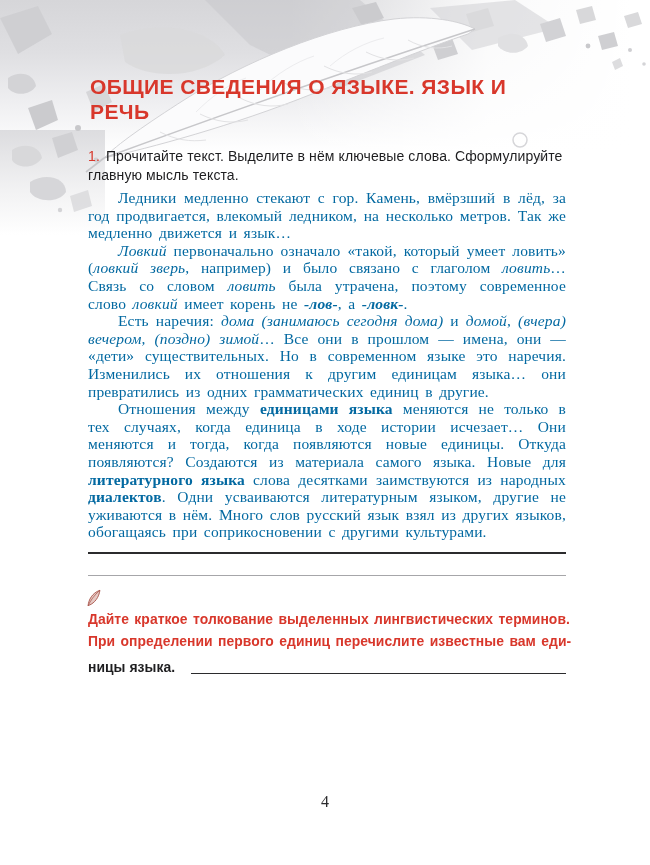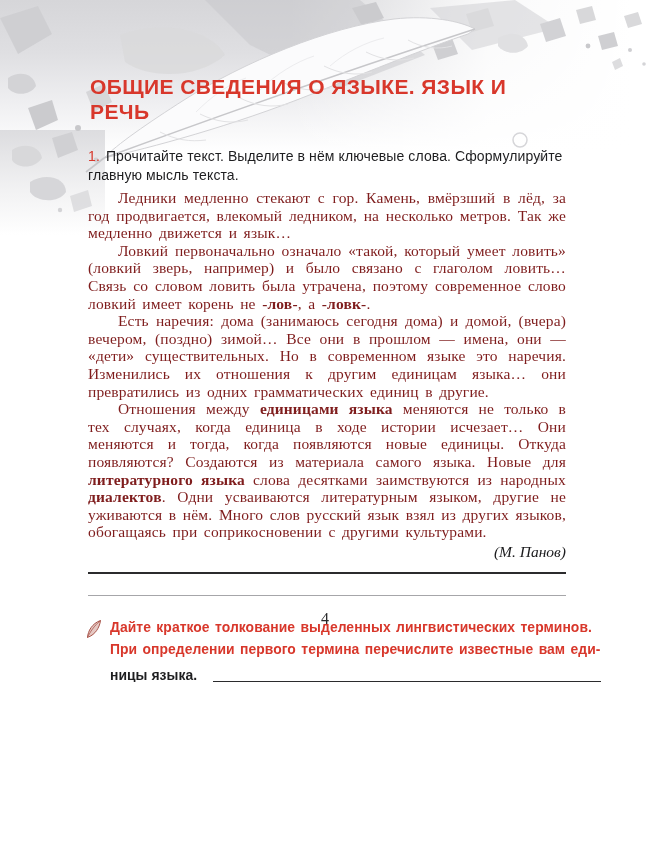--- a/index.html
+++ b/index.html
@@ -1,17 +1,17 @@
 <!DOCTYPE html>
 <html><head>
 <meta charset="utf-8">
 <style>
   html,body { margin:0; padding:0; background:#ffffff; }
   .page {
-    position:relative; width:650px; height:682px; overflow:hidden;
+    position:relative; width:650px; height:865px; overflow:hidden;
     background:#ffffff; font-family:"Liberation Sans", sans-serif;
   }
   
   .decor { position:absolute; top:0; left:0; width:650px; height:240px; z-index:0; pointer-events:none; }
   .decor-grad-main { position:absolute; top:0; left:0; width:650px; height:152px;
     background:linear-gradient(180deg,#d6d6d9 0%,#dfdfe2 35%,#f1f1f3 72%,#ffffff 100%); }
   .decor-grad-right { position:absolute; top:0; left:290px; right:0; height:152px;
     background:linear-gradient(90deg, rgba(255,255,255,0) 0%, rgba(255,255,255,0.88) 55%, #ffffff 95%); }
   .decor-grad-left { position:absolute; top:130px; left:0; width:105px; height:105px;
     background:linear-gradient(180deg, rgba(219,219,222,0.95) 0%, rgba(232,232,234,0.6) 55%, rgba(255,255,255,0) 100%); }
@@ -22,34 +22,34 @@
     margin:74px 0 0 2px; font-size:21px; font-weight:bold; letter-spacing:0.4px;
     color:#d8372b; line-height:25px;
   }
   .exercise {
     margin-top:23px; font-size:14px; font-weight:normal; line-height:19px;
     color:#1e1e20; letter-spacing:0.1px;
   }
   .exercise .num { color:#d8372b; padding-right:6px; }
   .body-text {
     margin-top:4px; font-family:"Liberation Serif", serif;
-    font-size:15.5px; line-height:17.6px; color:#7f1d1d;
+    font-size:15.5px; line-height:17.6px; color:#0369a1;
     text-align:justify; letter-spacing:0.15px; word-spacing:2.5px;
   }
   .body-text p { margin:0; text-indent:30px; }
-  .it { }
+  .it { font-style:italic; }
   .bd { font-weight:bold; }
   .attribution {
     margin-top:2px; text-align:right; font-family:"Liberation Serif", serif;
     font-size:15.5px; font-style:italic; color:#1b1b1d;
   }
   .rule-black { margin-top:11px; border-top:2px solid #2b2b2d; height:0; }
   .rule-gray  { margin-top:21px; border-top:1.5px solid #a6a6a9; height:0; }
   
-  .task { margin-top:20px; display:flex; }
+  .task { margin-top:10px; display:flex;flex-direction:column; }
   .task-icon { flex:0 0 20px; width:20px; height:22px; margin:2px 6px 0 -4px; }
   .task-text { flex:1; font-size:13.9px; font-weight:bold; line-height:22px; letter-spacing:0.05px; }
   .task-line { white-space:nowrap; color:#d8372b; word-spacing:1.5px; }
   .task-line3 { display:flex; color:#1e1e20; margin-top:4px; }
   .blank-line { flex:1; margin-left:16px; border-bottom:1.7px solid #2b2b2d; transform:translateY(-4px); }
   
   .page-num {
     position:absolute; left:0; right:0; bottom:54px; text-align:center; z-index:2;
     font-family:"Liberation Serif", serif; font-size:16px; color:#2b2b2d;
   }
@@ -121,33 +121,32 @@
       <span class="num">1.</span><span>Прочитайте текст. Выделите в нём ключевые слова. Сформулируйте главную мысль текста.</span>
     </div>
 
     <div class="body-text">
       <p><span>Ледники медленно стекают с гор. Камень, вмёрзший в лёд, за год продвигается, влекомый ледником, на несколько метров. Так же медленно движется и язык…</span></p>
       <p><span class="it">Ловкий</span><span> первоначально означало «такой, который умеет ловить» (</span><span class="it">ловкий зверь</span><span>, например) и было связано с глаголом </span><span class="it">ловить</span><span>… Связь со словом </span><span class="it">ловить</span><span> была утрачена, поэтому современное слово </span><span class="it">ловкий</span><span> имеет корень не </span><span class="it bd">-лов-</span><span>, а </span><span class="it bd">-ловк-</span><span>.</span></p>
       <p><span>Есть наречия: </span><span class="it">дома</span><span> </span><span class="it">(занимаюсь сегодня дома)</span><span> и </span><span class="it">домой</span><span>, </span><span class="it">(вчера) вечером, (поздно) зимой</span><span>… Все они в прошлом — имена, они — «дети» существительных. Но в современном языке это наречия. Изменились их отношения к другим единицам языка… они превратились из одних грамматических единиц в другие.</span></p>
       <p><span>Отношения между </span><span class="bd">единицами языка</span><span> меняются не только в тех случаях, когда единица в ходе истории исчезает… Они меняются и тогда, когда появляются новые единицы. Откуда появляются? Создаются из материала самого языка. Новые для </span><span class="bd">литературного языка</span><span> слова десятками заимствуются из народных </span><span class="bd">диалектов</span><span>. Одни усваиваются литературным языком, другие не уживаются в нём. Много слов русский язык взял из других языков, обогащаясь при соприкосновении с другими культурами.</span></p>
     </div>
 
-    <div class="attribution">(М. Панов)</div>
 
     <div class="rule-black"></div>
     <div class="rule-gray"></div>
 
     <div class="task">
       <svg class="task-icon" viewBox="0 0 20 22">
         <path d="M3.5 19.5 C4 13 8 5.5 16.5 2.5 C15.5 10 11 16.5 4.5 19 Z" fill="#e6c9c4" stroke="#a8544a" stroke-width="1"></path>
         <path d="M3.5 19.5 C6 14 10 8 16.5 2.5" fill="none" stroke="#a8544a" stroke-width="0.8"></path>
       </svg>
       <div class="task-text">
         <div class="task-line">Дайте краткое толкование выделенных лингвистических терминов.</div>
-        <div class="task-line">При определении первого термина перечислите известные вам еди-</div>
+        <div class="task-line">При определении первого единиц перечислите известные вам еди-</div>
         <div class="task-line3">
           <span>ницы языка.</span>
           <span class="blank-line"></span>
         </div>
       </div>
     </div>
 
   </div>
 
   <div class="page-num">4</div>

